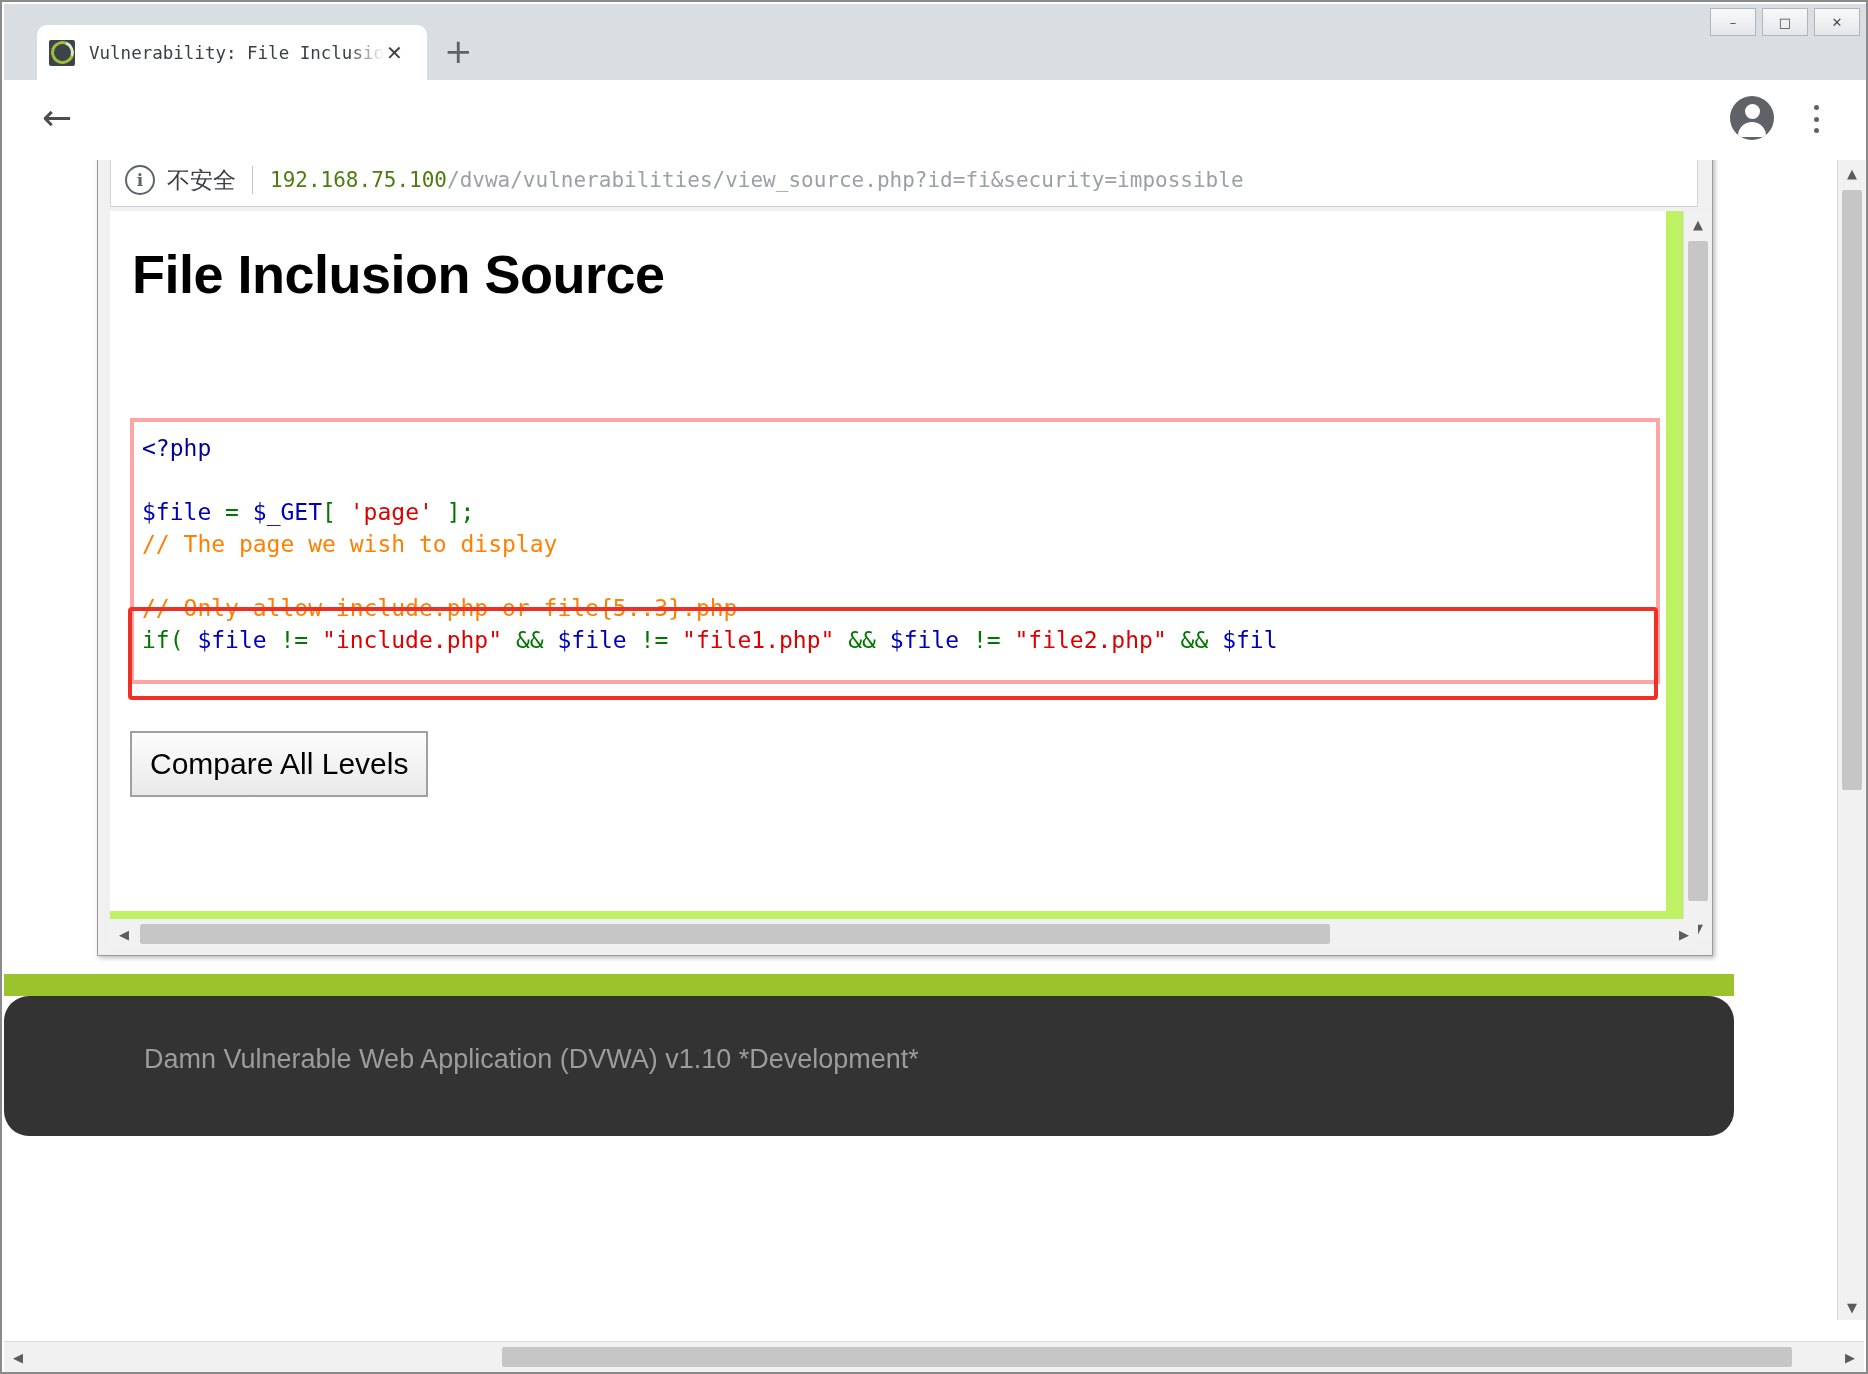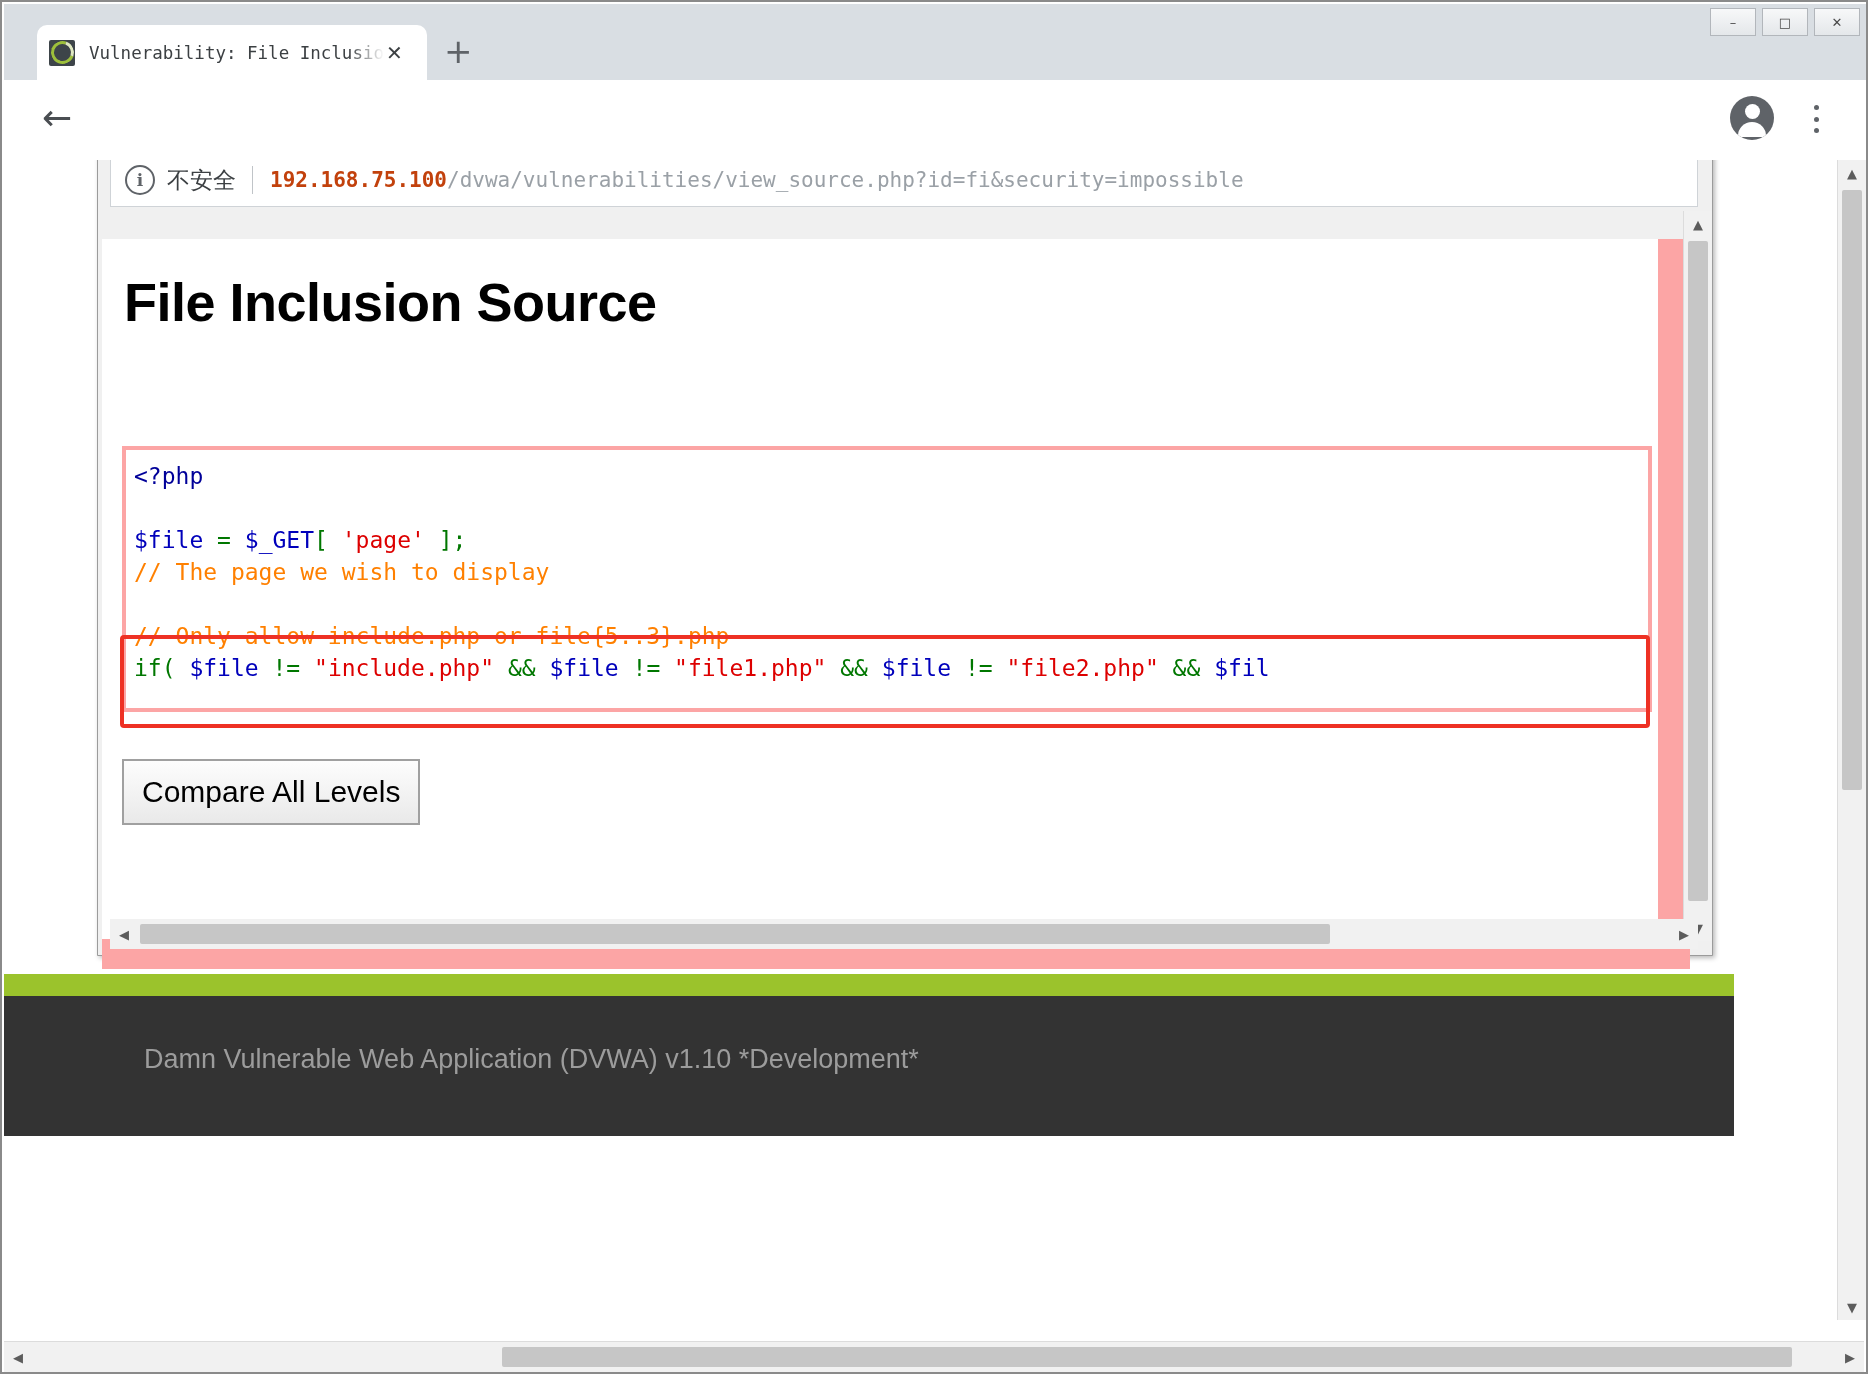--- a/index.html
+++ b/index.html
@@ -169,20 +169,21 @@
   
   .dvwa-footer-band {
     position: absolute; left: 0; top: 814px;
     width: 1730px; height: 22px;
     background: #9bc32c;
   }
   .dvwa-footer {
     position: absolute; left: 0; top: 836px;
     width: 1730px; height: 140px;
     background: #333333;
+    border-radius: 25px;
   }
   .dvwa-footer-text {
     position: absolute; left: 140px; top: 48px;
     font-family: "Liberation Sans", sans-serif;
     font-size: 27px; color: #9c9c9c;
   }
 
   
   .popup {
     position: absolute; left: 93px; top: -62px;
@@ -218,29 +219,28 @@
   }
   .url-sep {
     margin-left: 16px; width: 1px; height: 28px; background: #c0c4c8;
   }
   .url-text {
     margin-left: 17px;
     font-family: "DejaVu Sans Mono", monospace;
     font-size: 21px; color: #9aa0a6;
     white-space: nowrap;
   }
-  .url-text b { color: #c2410c; font-weight: 700; }
+  .url-text b { color: #4d7c0f; font-weight: 400; }
 
   
   .popup-content {
-    position: absolute; left: 4px; top: 112px;
+    position: absolute; left: 12px; top: 112px;
     width: 1588px; height: 730px;
-    background: #fca5a5;
-    overflow: hidden;
-    margin-top: 28px;
+    background: #bef264;
+    overflow: hidden;
   }
   .dvwa-page {
     position: absolute; left: 0; top: 0;
     width: 1556px; height: 700px;
     background: #ffffff;
   }
   .h1-title {
     position: absolute; left: 22px; top: 32px;
     font-family: "Liberation Sans", sans-serif;
     font-size: 54px; font-weight: 700; color: #000000;

